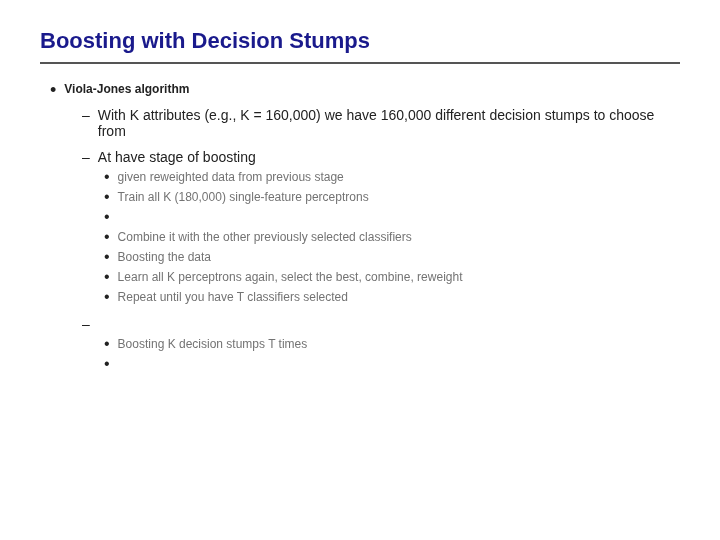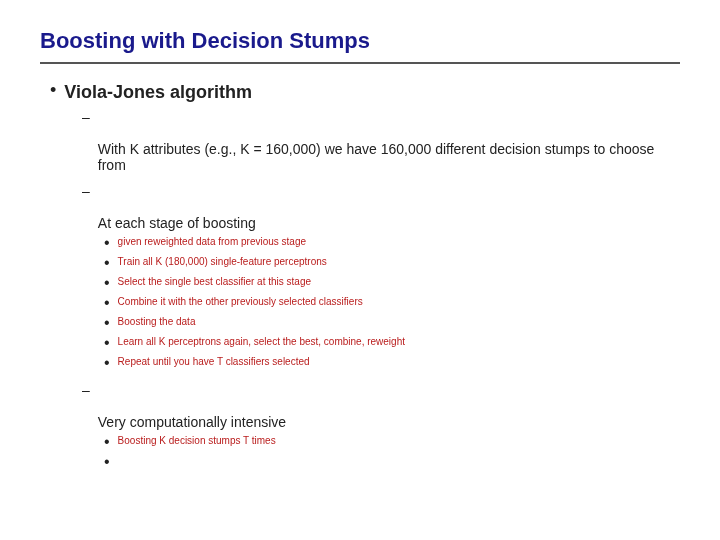--- a/index.html
+++ b/index.html
@@ -49,21 +49,21 @@
 
     .bullet-dot {
       font-size: 18px;
       margin-right: 8px;
       margin-top: -2px;
       color: #222222;
       flex-shrink: 0;
     }
 
     .bullet-text {
-      font-size: 18px;
+      font-size: 12px;
       font-weight: bold;
       color: #222222;
     }
 
     .sub-section {
       margin-left: 32px;
       margin-top: 4px;
       margin-bottom: 4px;
     }
 
@@ -76,21 +76,20 @@
     .dash {
       font-size: 14px;
       margin-right: 8px;
       flex-shrink: 0;
       color: #222222;
     }
 
     .dash-text {
       font-size: 14px;
       color: #222222;
-      margin-top: 32px;
     }
 
     .inner-bullets {
       margin-left: 22px;
       margin-top: 3px;
       margin-bottom: 3px;
     }
 
     .inner-bullet-item {
       display: flex;
@@ -100,22 +99,22 @@
 
     .inner-bullet-dot {
       font-size: 16px;
       margin-right: 8px;
       margin-top: -1px;
       color: #222222;
       flex-shrink: 0;
     }
 
     .inner-bullet-text {
-      font-size: 10px;
-      color: #b91c1c;
+      font-size: 12px;
+      color: #737373;
       line-height: 1.4;
     }
   </style>
 </head>
 <body>
 
 <div class="slide">
   <div class="title">Boosting with Decision Stumps</div>
   <hr class="title-divider">
 
@@ -129,34 +128,33 @@
     <div class="sub-section">
 
       <div class="dash-item">
         <span class="dash">–</span>
         <span class="dash-text">With K attributes (e.g., K = 160,000) we have 160,000 different decision stumps to choose from</span>
       </div>
 
       <div style="margin-top: 10px;">
         <div class="dash-item">
           <span class="dash">–</span>
-          <span class="dash-text">At each stage of boosting</span>
+          <span class="dash-text">At have stage of boosting</span>
         </div>
         <div class="inner-bullets">
           <div class="inner-bullet-item">
             <span class="inner-bullet-dot">•</span>
             <span class="inner-bullet-text">given reweighted data from previous stage</span>
           </div>
           <div class="inner-bullet-item">
             <span class="inner-bullet-dot">•</span>
             <span class="inner-bullet-text">Train all K (180,000) single-feature perceptrons</span>
           </div>
           <div class="inner-bullet-item">
             <span class="inner-bullet-dot">•</span>
-            <span class="inner-bullet-text">Select the single best classifier at this stage</span>
           </div>
           <div class="inner-bullet-item">
             <span class="inner-bullet-dot">•</span>
             <span class="inner-bullet-text">Combine it with the other previously selected classifiers</span>
           </div>
           <div class="inner-bullet-item">
             <span class="inner-bullet-dot">•</span>
             <span class="inner-bullet-text">Boosting the data</span>
           </div>
           <div class="inner-bullet-item">
@@ -166,21 +164,20 @@
           <div class="inner-bullet-item">
             <span class="inner-bullet-dot">•</span>
             <span class="inner-bullet-text">Repeat until you have T classifiers selected</span>
           </div>
         </div>
       </div>
 
       <div style="margin-top: 10px;">
         <div class="dash-item">
           <span class="dash">–</span>
-          <span class="dash-text">Very computationally intensive</span>
         </div>
         <div class="inner-bullets">
           <div class="inner-bullet-item">
             <span class="inner-bullet-dot">•</span>
             <span class="inner-bullet-text">Boosting K decision stumps T times</span>
           </div>
           <div class="inner-bullet-item">
             <span class="inner-bullet-dot">•</span>
           </div>
         </div>

